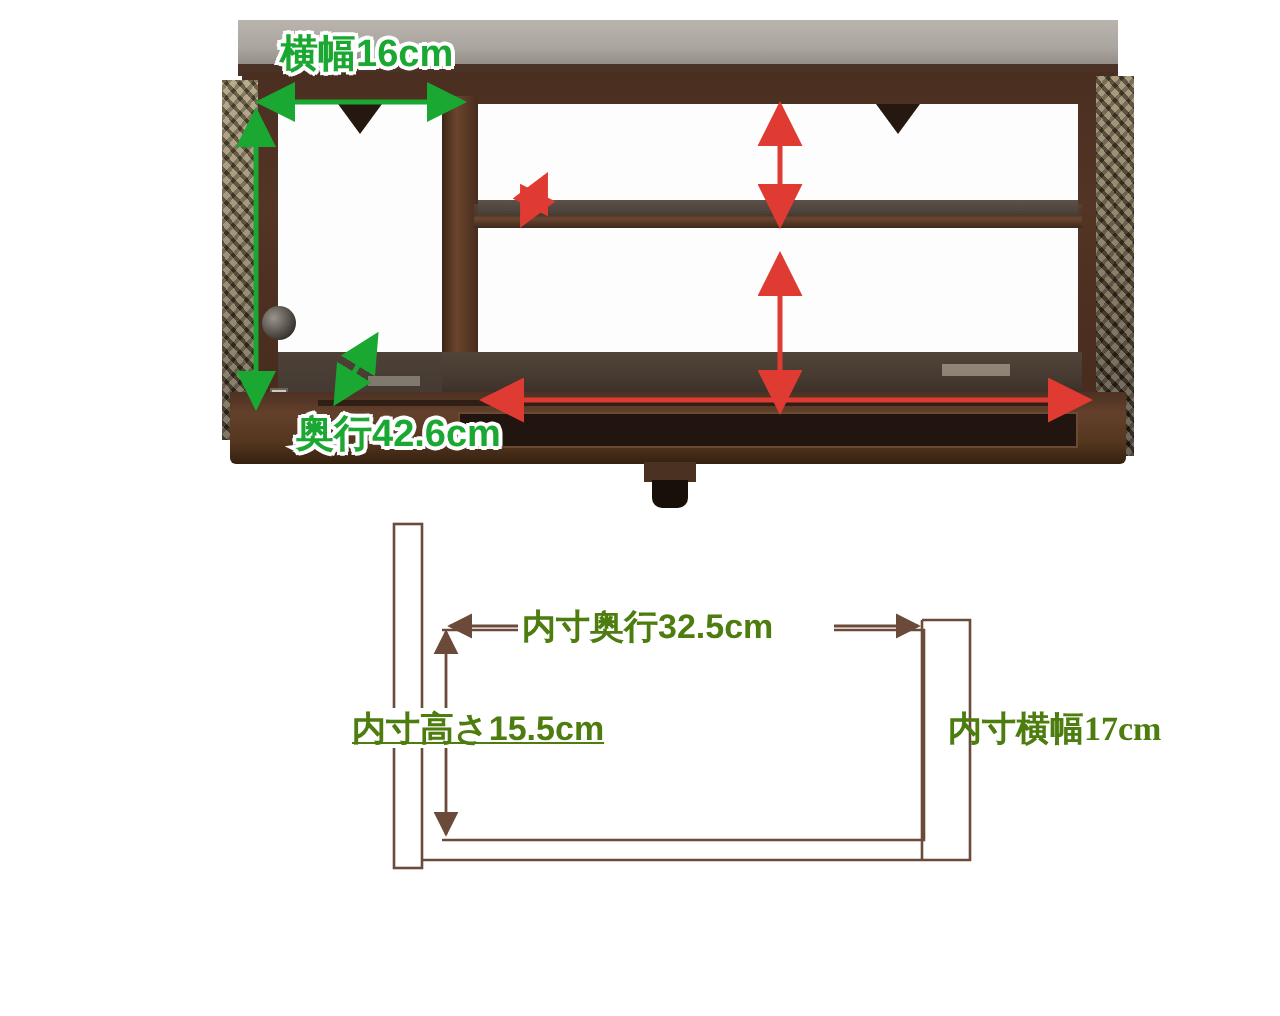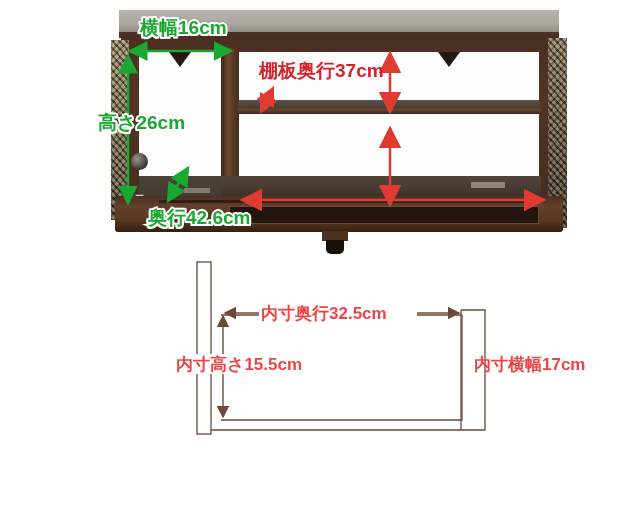--- a/index.html
+++ b/index.html
@@ -233,21 +233,21 @@
   }
   .lbl-red {
     color: #d5232a;
     font-size: 19px;
     text-shadow:
       2px 0 0 #fff, -2px 0 0 #fff, 0 2px 0 #fff, 0 -2px 0 #fff,
       1.5px 1.5px 0 #fff, -1.5px 1.5px 0 #fff, 1.5px -1.5px 0 #fff, -1.5px -1.5px 0 #fff;
   }
   .lbl-red.plain { text-shadow: none; }
   .lbl-brown {
-    color: #ef4444;
+    color: #4d7c0f;
     font-size: 17px;
     font-weight: bold;
   }
 </style>
 </head>
 <body>
 
 <div id="stage">
 
   <div class="photo">
@@ -345,32 +345,30 @@
       <line x1="209" y1="313" x2="443" y2="313" stroke="#6b4a3a" stroke-width="1.4" marker-start="url(#brnB)" marker-end="url(#brnA)"></line>
     </g>
 
     <g>
       <line x1="207" y1="316" x2="207" y2="417" stroke="#6b4a3a" stroke-width="1.4" marker-start="url(#brnB)" marker-end="url(#brnA)"></line>
     </g>
   </svg>
 
   <div class="lbl lbl-green" style="left:124px; top:18px;">横幅16cm</div>
 
-  <div class="lbl lbl-green" style="left:82px; top:113px;">高さ26cm</div>
 
   <div class="lbl lbl-green" style="left:116px; top:208px;margin-left:16px;">奥行42.6cm</div>
 
-  <div class="lbl lbl-red plain" style="left:243px; top:61px;">棚板奥行37cm</div>
 
 
 
 
   <div style="position:absolute; left:243px; top:303px; width:158px; height:18px; background:#ffffff;"></div>
 
   <div class="lbl lbl-brown" style="left:245px; top:305px;">内寸奥行32.5cm</div>
 
   <div style="position:absolute; left:158px; top:354px; width:152px; height:20px; background:#ffffff;"></div>
 
-  <div class="lbl lbl-brown" style="left:160px; top:356px;">内寸高さ15.5cm</div>
-
-  <div class="lbl lbl-brown" style="left:458px; top:356px;">内寸横幅17cm</div>
+  <div class="lbl lbl-brown" style="left:160px; top:356px;text-decoration:underline;">内寸高さ15.5cm</div>
+
+  <div class="lbl lbl-brown" style="left:458px; top:356px;font-family:Liberation Serif, serif;">内寸横幅17cm</div>
 
 </div>
 
 </body></html>

